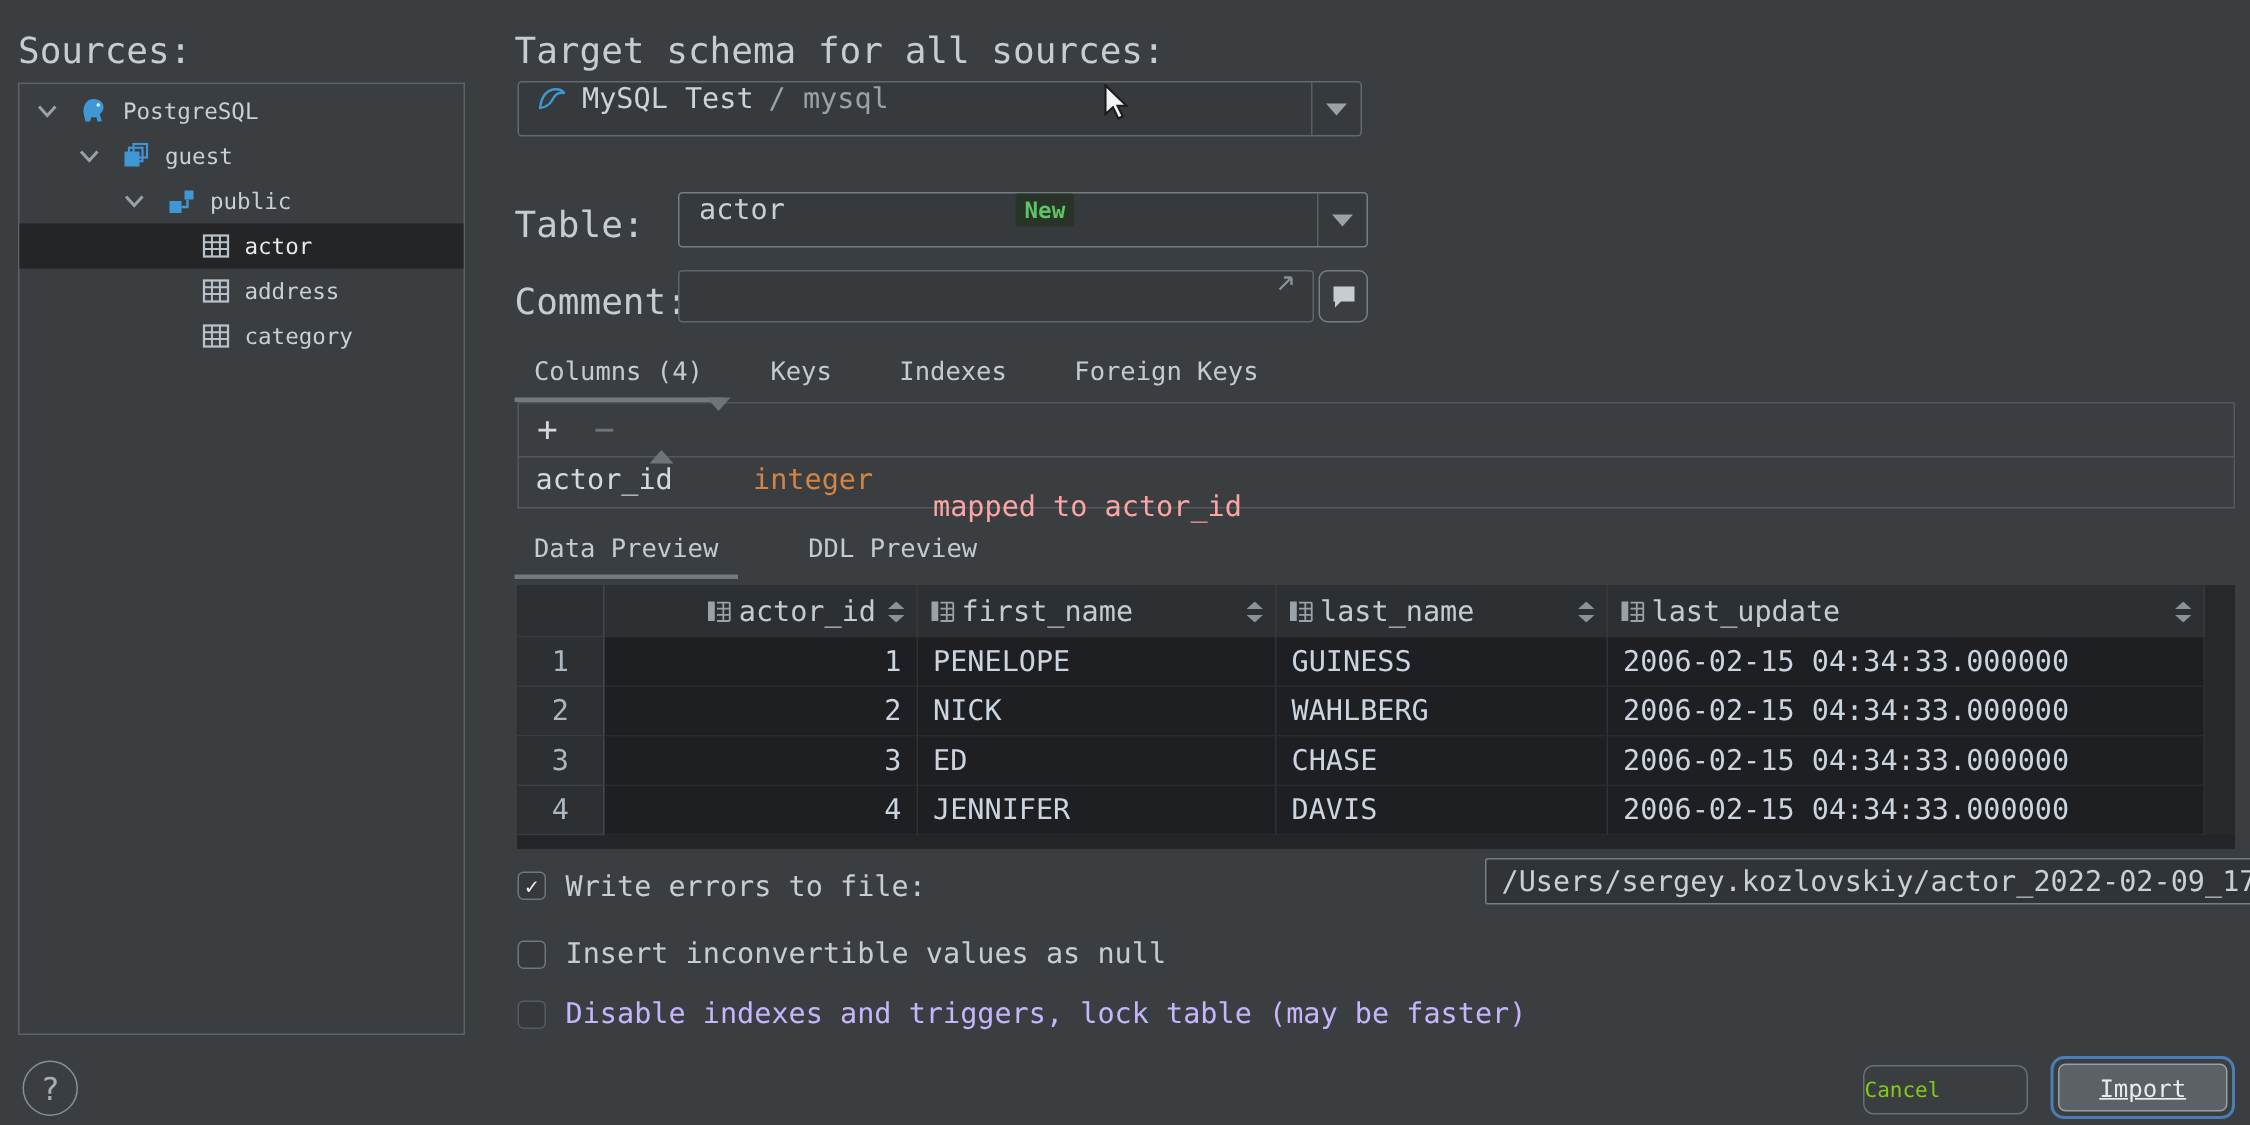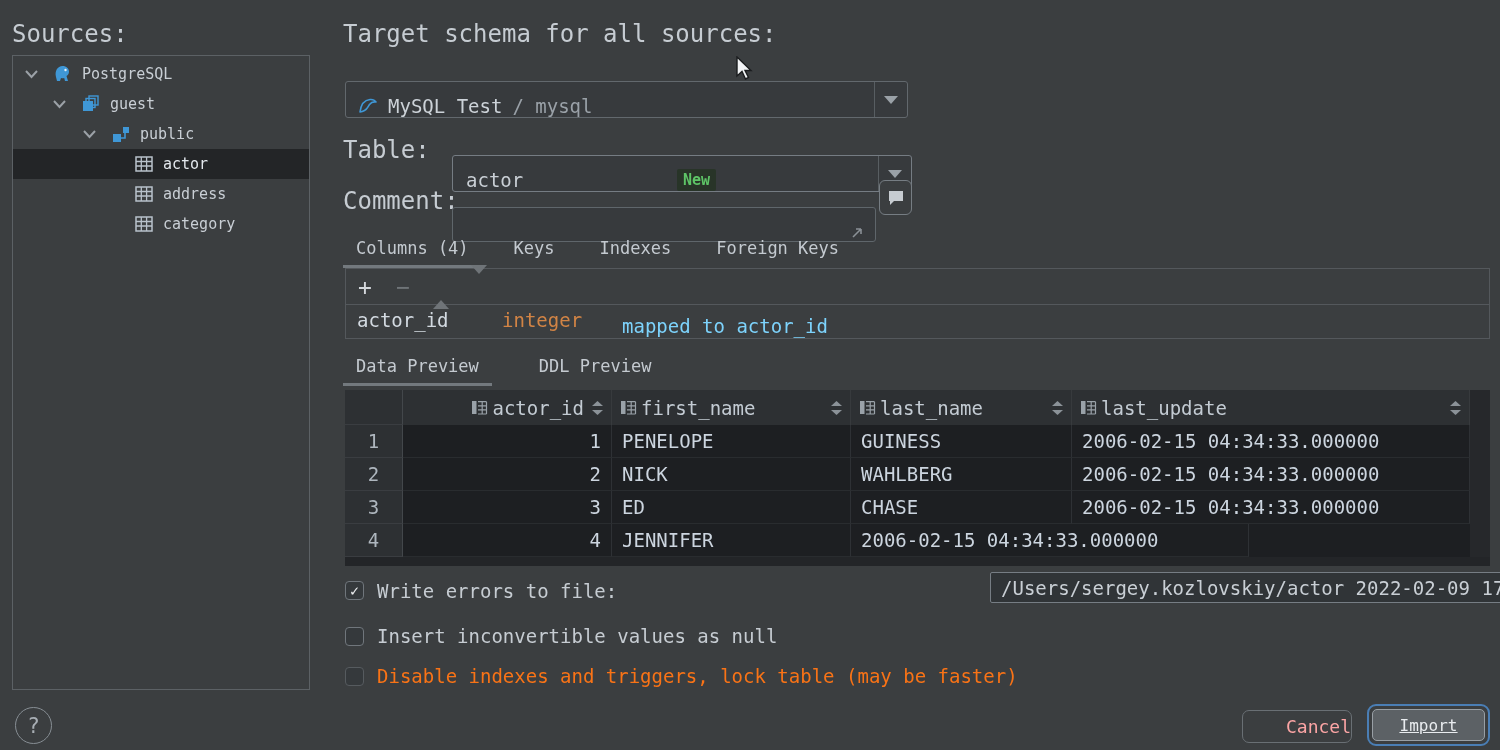--- a/index.html
+++ b/index.html
@@ -21,21 +21,21 @@
   .ticon { width:20px; height:20px; margin-right:9px; flex:0 0 20px; }
   .tree-pad1 { padding-left:8px; }
   .tree-pad2 { padding-left:36px; }
   .tree-pad3 { padding-left:66px; }
   .tree-pad4 { padding-left:121px; }
 
   .help-btn { left:15px; top:707px; width:37px; height:37px; border:1.5px solid #878e94; border-radius:50%;
     color:#a8aeb4; font-size:21px; display:flex; align-items:center; justify-content:center; }
 
   
-  .combo { background:#373a3d; border:1px solid #62686d; border-radius:3px; display:flex; align-items:flex-end; font-size:19px;margin-top:27px; }
+  .combo { background:#373a3d; border:1px solid #62686d; border-radius:3px; display:flex; align-items:flex-start; font-size:19px; }
   .combo .arrow-sec { margin-left:auto; width:33px; align-self:stretch; border-left:1px solid #585e62;
     display:flex; align-items:center; justify-content:center; }
   .tri-down { width:0; height:0; border-left:7px solid transparent; border-right:7px solid transparent; border-top:8px solid #9aa1a7; }
   .schema-combo { left:345px; top:54px; width:563px; height:37px; padding-left:11px; }
   .schema-combo .txt-main { color:#ccd2d8; margin-left:9px; }
   .schema-combo .txt-suffix { color:#9aa1a8; margin-left:10px; }
   .table-label { left:343px; top:136px; }
   .table-combo { left:452px; top:128px; width:460px; height:37px; padding-left:13px; border-color:#757c83; }
   .new-badge { margin-left:auto; margin-right:8px; background:#283428; color:#5ec467; font-size:15px; font-weight:bold;
     padding:2px 6px; border-radius:2px; }
@@ -54,21 +54,21 @@
 
   
   .toolbar-panel { left:345px; top:268px; width:1145px; height:37px; border:1px solid #54585c; display:flex; align-items:center; }
   .tb-btn { width:38px; text-align:center; font-size:23px; color:#d3d7db; }
   .tb-btn.dim { color:#6f7478; }
   .tb-tri-up { width:0;height:0;border-left:8px solid transparent;border-right:8px solid transparent;border-bottom:9px solid #6f7478; margin:0 auto;}
   .tb-tri-dn { width:0;height:0;border-left:8px solid transparent;border-right:8px solid transparent;border-top:9px solid #6f7478; margin:0 auto;}
   .mapping-panel { left:345px; top:304px; width:1145px; height:35px; border:1px solid #54585c; border-top:none; font-size:19px; }
   .map-name { position:absolute; left:11px; top:5px; color:#d3dae1; }
   .map-type { position:absolute; left:156px; top:5px; color:#d28445; }
-  .map-info { position:absolute; left:276px; top:11px; color:#7dd3fc; }
+  .map-info { position:absolute; left:276px; top:23px; color:#fca5a5; }
 
   
   .data-table { left:345px; top:390px; width:1145px; height:176px; background:#1d1f22; font-size:19px; }
   .trow { display:flex; }
   .hrow { height:35px; background:#2d3033; color:#c3cbd3; }
   .hcell { display:flex; align-items:center; padding:0 8px; border-right:1px solid rgba(255,255,255,0.05); }
   .hcell .cicon { margin-right:4px; }
   .hcell .sort { margin-left:auto; }
   .hcell.num { justify-content:flex-end; }
   .hcell.num .sort { margin-left:8px; }
@@ -85,28 +85,28 @@
   .bottom-strip { position:absolute; left:0; bottom:0; width:100%; height:9px; background:#232528; }
 
   
   .opt-row { display:flex; align-items:center; font-size:19px; color:#c6ccd2; }
   .checkbox { width:19px; height:19px; border:1.5px solid #70767c; border-radius:4px; background:#35393c;
     margin-right:13px; flex:0 0 19px; display:flex; align-items:center; justify-content:center;
     color:#eceef0; font-size:15px; }
   .checkbox.disabled { border-color:#565b5f; }
   .opt1 { left:345px; top:575px; }
   .opt2 { left:345px; top:622px; height:28px; }
-  .opt3 { left:345px; top:662px; height:28px; color:#f97316; }
+  .opt3 { left:345px; top:662px; height:28px; color:#c4b5fd; }
   .path-field { position:absolute; left:645px; top:-3px; width:845px; height:31px; background:#303437;
     border:1px solid #767d84; border-radius:2px; display:flex; align-items:center; padding:0 10px; color:#c9cfd5; }
   .path-field .txt { white-space:nowrap; overflow:hidden; }
   .opt1-wrap { position:relative; width:1145px; height:31px; display:flex; align-items:center; }
 
   
-  .btn { display:flex; align-items:center; justify-content:flex-end; font-size:18px; color:#fca5a5; }
+  .btn { display:flex; align-items:center; justify-content:flex-start; font-size:14px; color:#84cc16; }
   .cancel-btn { left:1242px; top:710px; width:110px; height:33px; border:1px solid #696f74; border-radius:7px; }
   .import-ring { left:1367px; top:704px; width:123px; height:42px; border:2px solid #4a7eb5; border-radius:9px; padding:3px;text-decoration:underline; }
   .import-btn { width:100%; height:100%; background:#5c6165; border:1px solid #989fa5; border-radius:5px;
     display:flex; align-items:center; justify-content:center; color:#e9ecef; text-decoration:underline; }
 
   svg { display:block; }
 </style>
 </head>
 <body>
 
@@ -351,20 +351,21 @@
     <div class="gutter">3</div>
     <div class="dcell c1">3</div>
     <div class="dcell c2">ED</div>
     <div class="dcell c3">CHASE</div>
     <div class="dcell c4">2006-02-15 04:34:33.000000</div>
   </div>
   <div class="trow drow">
     <div class="gutter">4</div>
     <div class="dcell c1">4</div>
     <div class="dcell c2">JENNIFER</div>
+    <div class="dcell c3">DAVIS</div>
     <div class="dcell c4">2006-02-15 04:34:33.000000</div>
   </div>
 
   <div class="scrollcol"></div>
   <div class="bottom-strip"></div>
 </div>
 
 <div class="abs opt-row opt1">
   <div class="opt1-wrap">
     <span class="checkbox">

